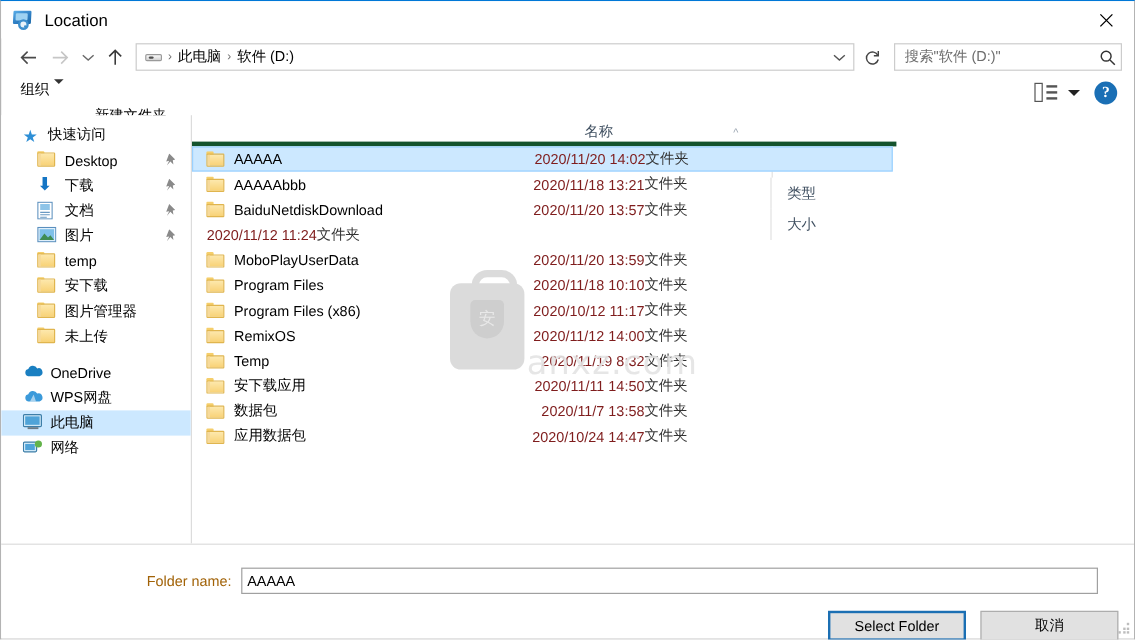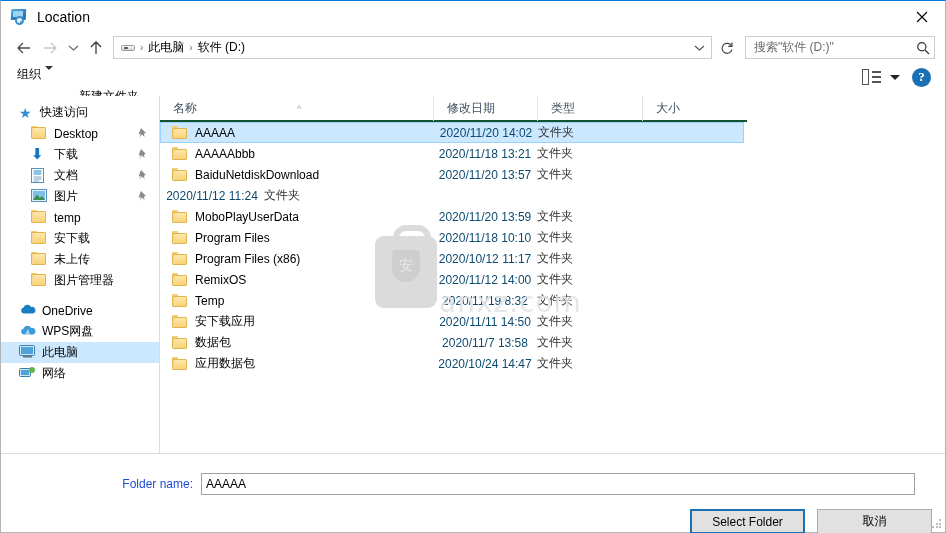--- a/index.html
+++ b/index.html
@@ -90,33 +90,33 @@
   .folder-ico .bd { position:absolute; left:0; top:1.5px; width:15px; height:11.5px;
         background:linear-gradient(#fde8ad,#f8d276); border:1px solid #e0b54e; border-radius:1px; }
   .folder-ico .bd:after { content:""; position:absolute; left:0; top:0; width:2px; height:100%;
         background:#f6d99a; }
 
   .star-ico { width:15px; height:14px; color:#2e8fd6; font-size:14px; line-height:14px; }
   .dl-arrow { color:#1475c4; font-size:15px; line-height:14px; font-weight:bold; }
 
   
   .filelist { flex:1; position:relative; background:#fff; overflow:hidden; }
-  .colhead { display:flex; height:26px; border-bottom:2px solid #14532d; width:587px;
-        align-items:center; position:relative; }
+  .colhead { display:flex; height:26px; border-bottom:4px solid #14532d; width:587px;
+        align-items:flex-end; position:relative;flex-direction:column; }
   .ch { font-size:12px; color:#3f4f60; padding-left:13px; height:26px; line-height:26px;
         position:relative; white-space:nowrap; }
   .ch + .ch { border-left:1px solid #e2e2e2; }
   .sortmark { position:absolute; left:137px; top:1px; color:#9aa5b1; font-size:9px; }
   .rows { position:relative; }
   .row { height:21px; display:flex; align-items:center; position:relative; }
   .row.selected { background:#cce8ff; border:1px solid #99d1ff; width:584px; height:21px; }
   .cell-name { width:273px; display:flex; align-items:center; padding-left:12px; white-space:nowrap;
         font-size:12px; color:#000; overflow:hidden; }
   .cell-name .folder-ico { margin-right:7px; flex:none; }
-  .cell-date { width:104px; font-size:12px; color:#0c4a6e; text-align:center; white-space:nowrap; }
+  .cell-date { width:104px; font-size:12px; color:#7f1d1d; text-align:right; white-space:nowrap; }
   .cell-type { width:90px; font-size:12px; color:#333; white-space:nowrap; }
   .row.selected .cell-name { padding-left:11px; }
 
   
   .watermark { position:absolute; left:215px; top:132px; width:300px; height:100px;
         pointer-events:none; opacity:.9; }
   .wm-bag { position:absolute; left:0; top:8px; width:62px; height:72px; background:#d8d8d8;
         border-radius:9px; }
   .wm-bag:before { content:""; position:absolute; left:18px; top:-11px; width:26px; height:22px;
         border:6px solid #d8d8d8; border-bottom:none; border-radius:13px 13px 0 0; }
@@ -126,21 +126,21 @@
   .wm-text { position:absolute; left:62px; top:4px; font-size:46px; font-weight:bold;
         color:transparent; -webkit-text-stroke:2px #e0e0e0; letter-spacing:2px;
         font-family:"DejaVu Sans",sans-serif; white-space:nowrap; }
   .wm-sub { position:absolute; left:64px; top:58px; font-size:28px; color:#e4e4e4;
         font-family:"DejaVu Sans",sans-serif; letter-spacing:1px; }
 
   
   .bottom { position:absolute; left:0; top:357px; right:0; bottom:0; border-top:1px solid #dcdcdc;
         background:#fff; }
   .fname-row { display:flex; align-items:center; height:22px; margin-top:19px; }
-  .fname-label { width:200px; text-align:right; padding-right:8px; font-size:12px; color:#1d4ed8; }
+  .fname-label { width:200px; text-align:right; padding-right:8px; font-size:12px; color:#a16207; }
   .fname-input { width:714px; height:22px; border:1px solid #a0a0a0; background:#fff;
         font-size:12px; color:#000; padding:0 4px; line-height:20px; }
   .btnrow { display:flex; justify-content:flex-end; align-items:center; margin-top:14px;
         padding-right:13px; gap:12px; }
   .btn { height:25px; min-width:115px; border:1px solid #adadad; background:#e1e1e1;
         font-size:12px; color:#000; display:flex; align-items:center; justify-content:center; }
   .btn.default { border:2px solid #1b6fb3; background:#e1e1e1; }
   .grip { position:absolute; right:3px; bottom:3px; width:10px; height:10px; }
   .grip i { position:absolute; width:2px; height:2px; background:#bdbdbd; }
 </style>
@@ -299,25 +299,25 @@
         <div class="sb-item indent">
           <span class="sb-ico"><span class="folder-ico"><span class="tab"></span><span class="bd"></span></span></span>
           <span class="sb-label">temp</span>
         </div>
         <div class="sb-item indent">
           <span class="sb-ico"><span class="folder-ico"><span class="tab"></span><span class="bd"></span></span></span>
           <span class="sb-label">安下载</span>
         </div>
         <div class="sb-item indent">
           <span class="sb-ico"><span class="folder-ico"><span class="tab"></span><span class="bd"></span></span></span>
+          <span class="sb-label">图片管理器</span>
+        </div>
+        <div class="sb-item indent">
+          <span class="sb-ico"><span class="folder-ico"><span class="tab"></span><span class="bd"></span></span></span>
           <span class="sb-label">未上传</span>
-        </div>
-        <div class="sb-item indent">
-          <span class="sb-ico"><span class="folder-ico"><span class="tab"></span><span class="bd"></span></span></span>
-          <span class="sb-label">图片管理器</span>
         </div>
 
         <div class="sb-gap"></div>
 
         <div class="sb-item">
           <span class="sb-ico">
             <svg width="17" height="12" viewBox="0 0 17 12">
                 <path d="M4.5 10.5 A3 3 0 0 1 4.6 4.6 A4 4 0 0 1 12 4 A3.2 3.2 0 0 1 14 10.5 Z" fill="#1a7fc1"></path>
               </svg>
           </span>

